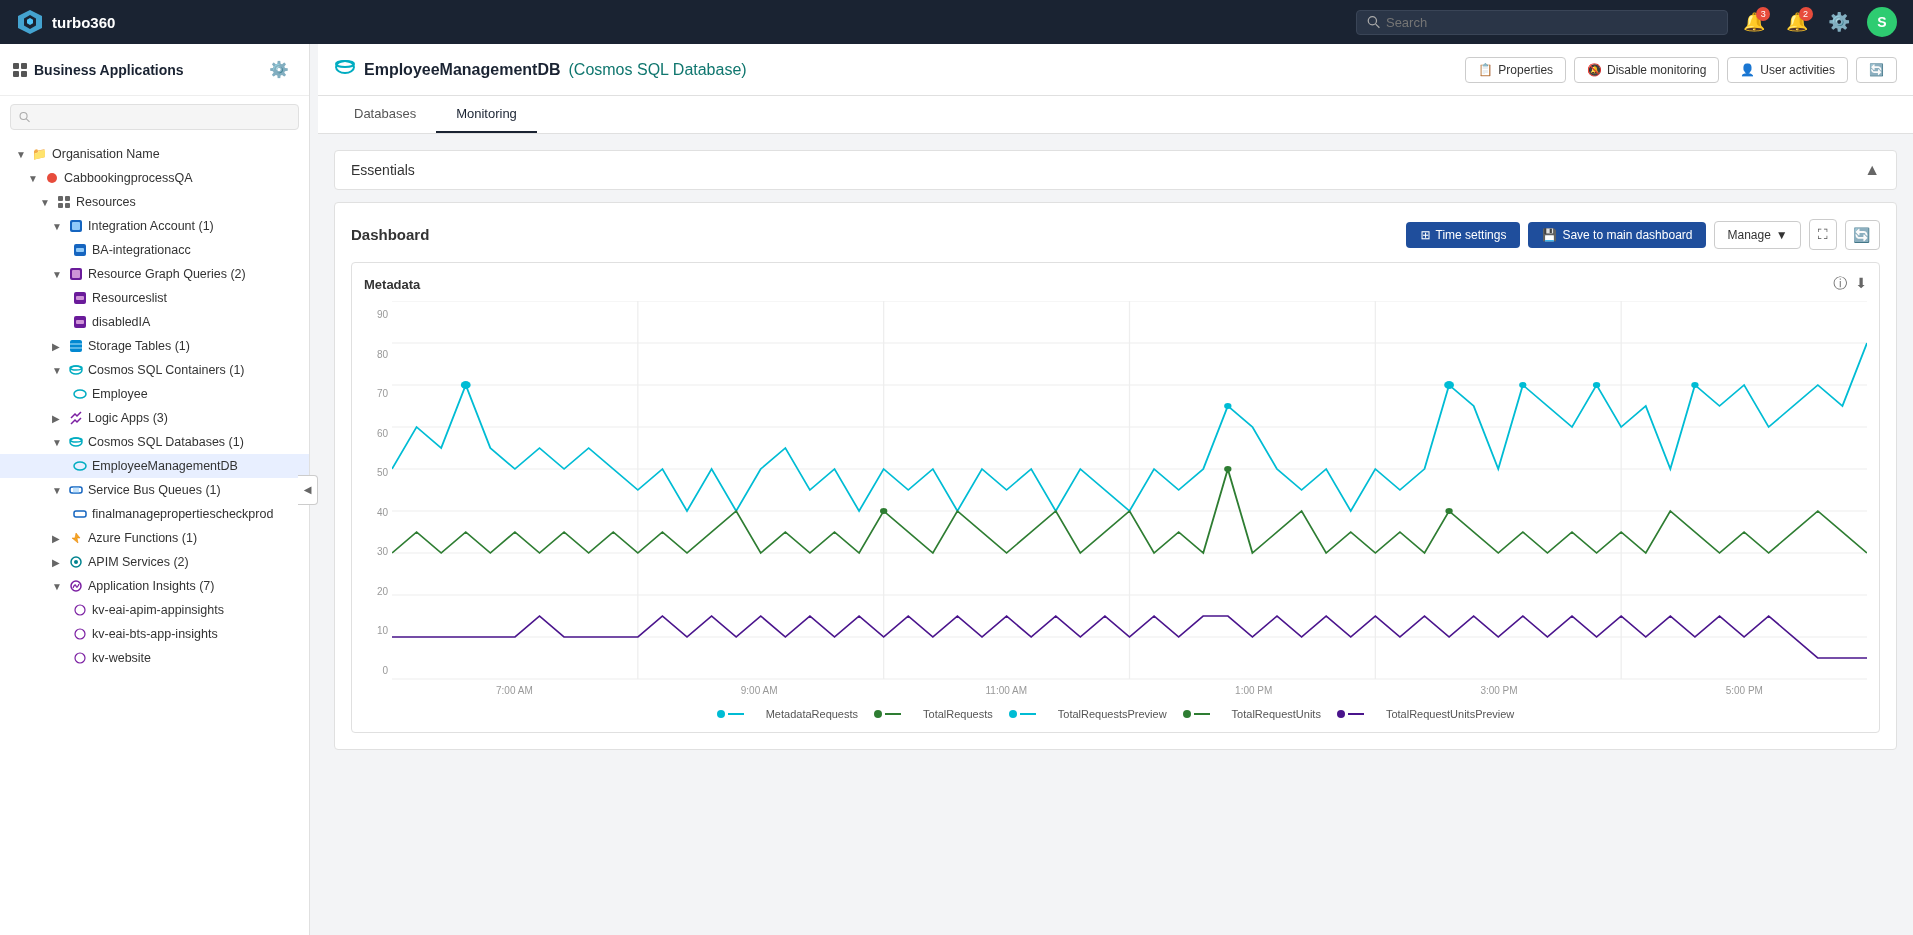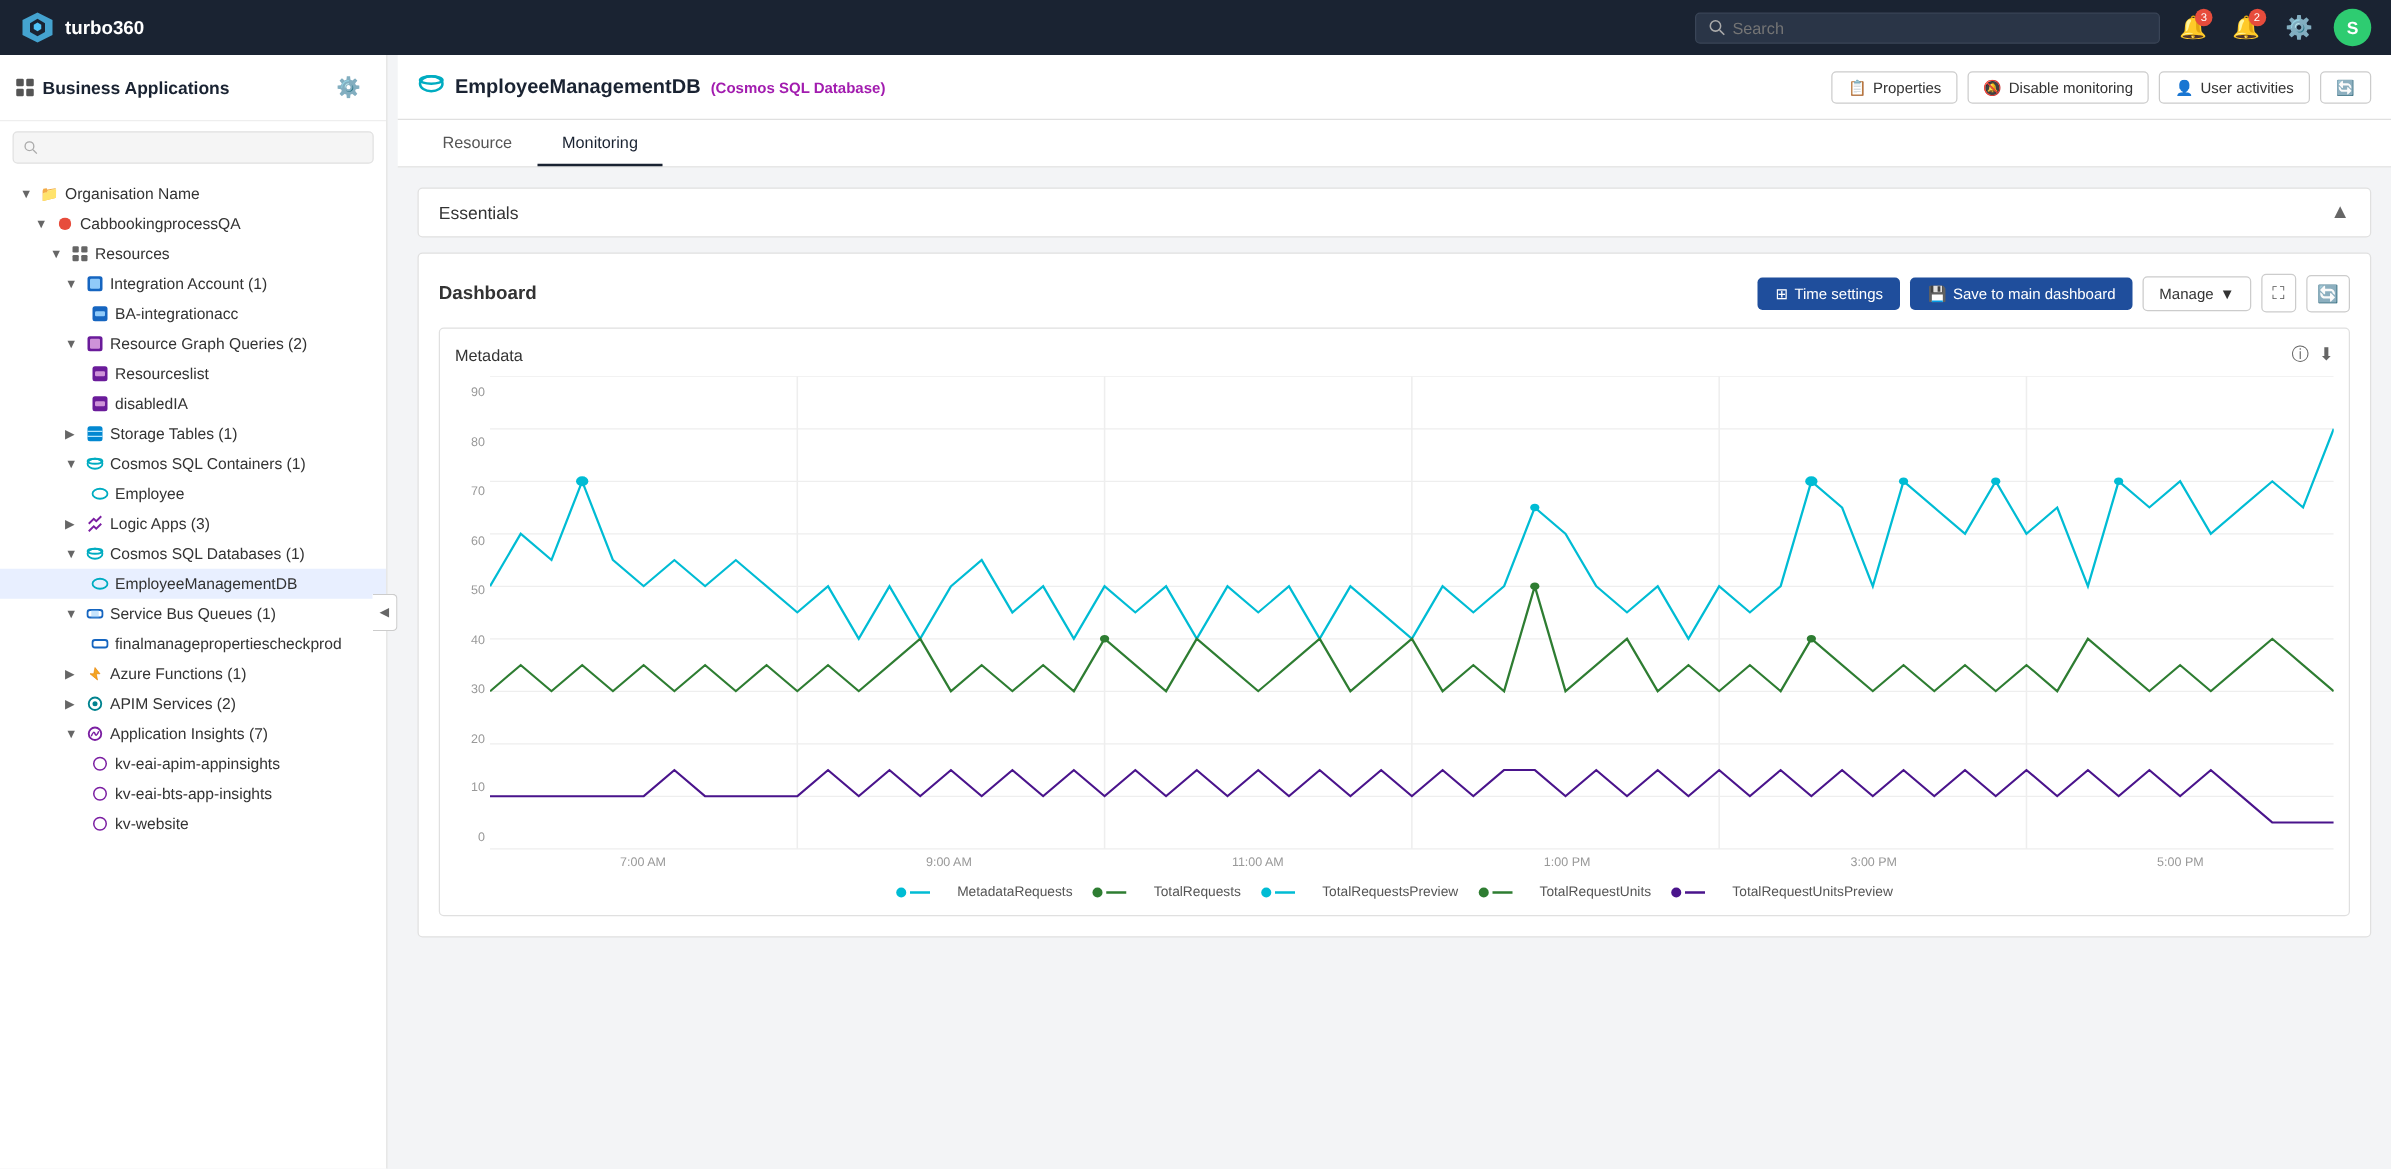--- a/index.html
+++ b/index.html
@@ -343,21 +343,21 @@
       position: relative;
     }
     .chart-header {
       display: flex;
       align-items: center;
       justify-content: space-between;
       margin-bottom: 8px;
     }
     .chart-title {
       font-size: 13px;
-      font-weight: 400;
+      font-weight: 700;
       color: #333;
     }
     .chart-icons {
       display: flex;
       gap: 8px;
       color: #666;
       font-size: 14px;
     }
     .chart-legend {
       display: flex;
@@ -681,21 +681,21 @@
 
     <div class="content-header">
       <div class="content-title">
         <span class="content-title-icon">
           <svg width="22" height="22" viewBox="0 0 22 22">
             <ellipse cx="11" cy="11" rx="9" ry="6" fill="none" stroke="#00acc1" stroke-width="2"></ellipse>
             <ellipse cx="11" cy="8" rx="9" ry="3" fill="none" stroke="#00acc1" stroke-width="2"></ellipse>
           </svg>
         </span>
         <span>EmployeeManagementDB</span>
-        <span style="color:#a21caf; font-weight:700; font-size:12px;">(Cosmos SQL Database)</span>
+        <span style="color:#0f766e; font-weight:400; font-size:16px;">(Cosmos SQL Database)</span>
       </div>
       <div class="content-actions">
         <button class="btn-outline">
           <span>📋</span>
           <span>Properties</span>
         </button>
         <button class="btn-outline">
           <span>🔕</span>
           <span>Disable monitoring</span>
         </button>
@@ -704,21 +704,21 @@
           <span>User activities</span>
         </button>
         <button class="btn-outline">
           <span>🔄</span>
         </button>
       </div>
     </div>
 
     <div class="tab-bar">
       <div class="tab">
-        <span>Resource</span>
+        <span>Databases</span>
       </div>
       <div class="tab active">
         <span>Monitoring</span>
       </div>
     </div>
 
     <div class="content-body">
 
       <div class="essentials-bar">
         <span style="font-weight:500;font-size:14px;color:#333;">Essentials</span>

